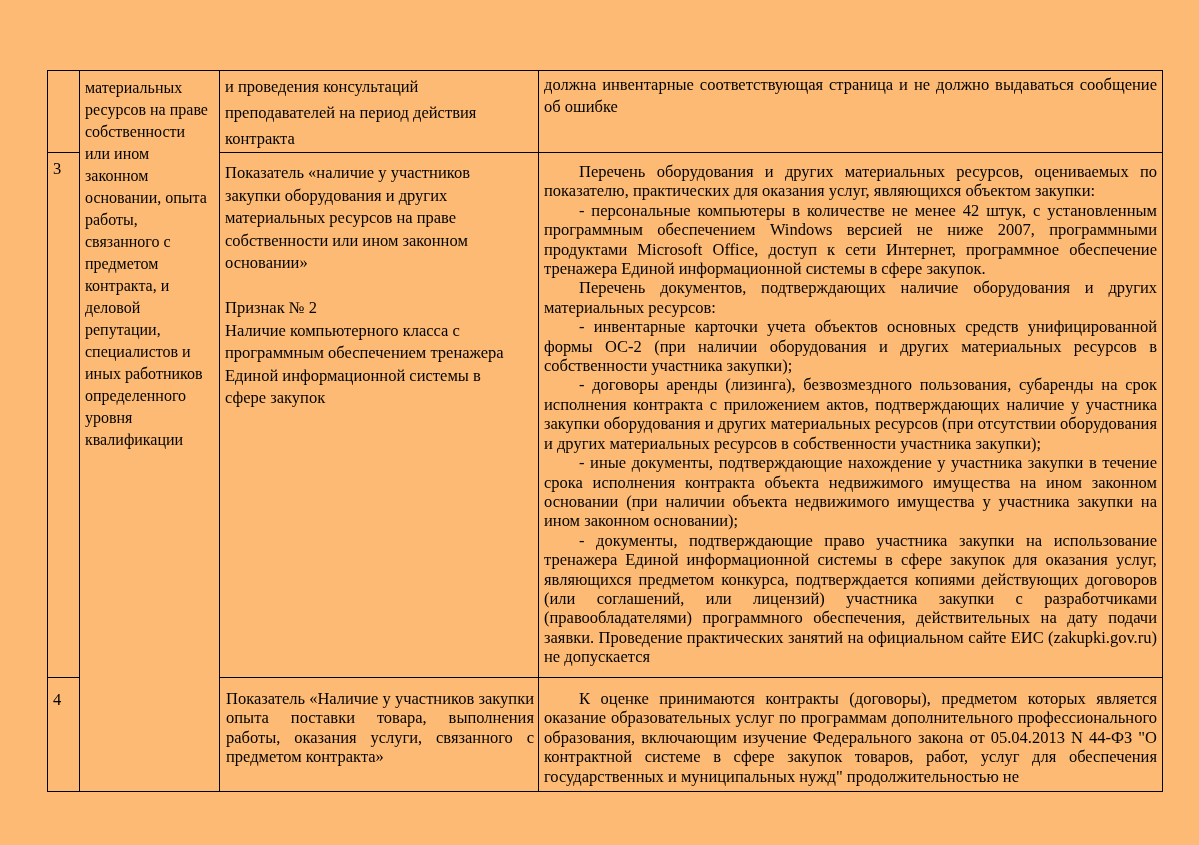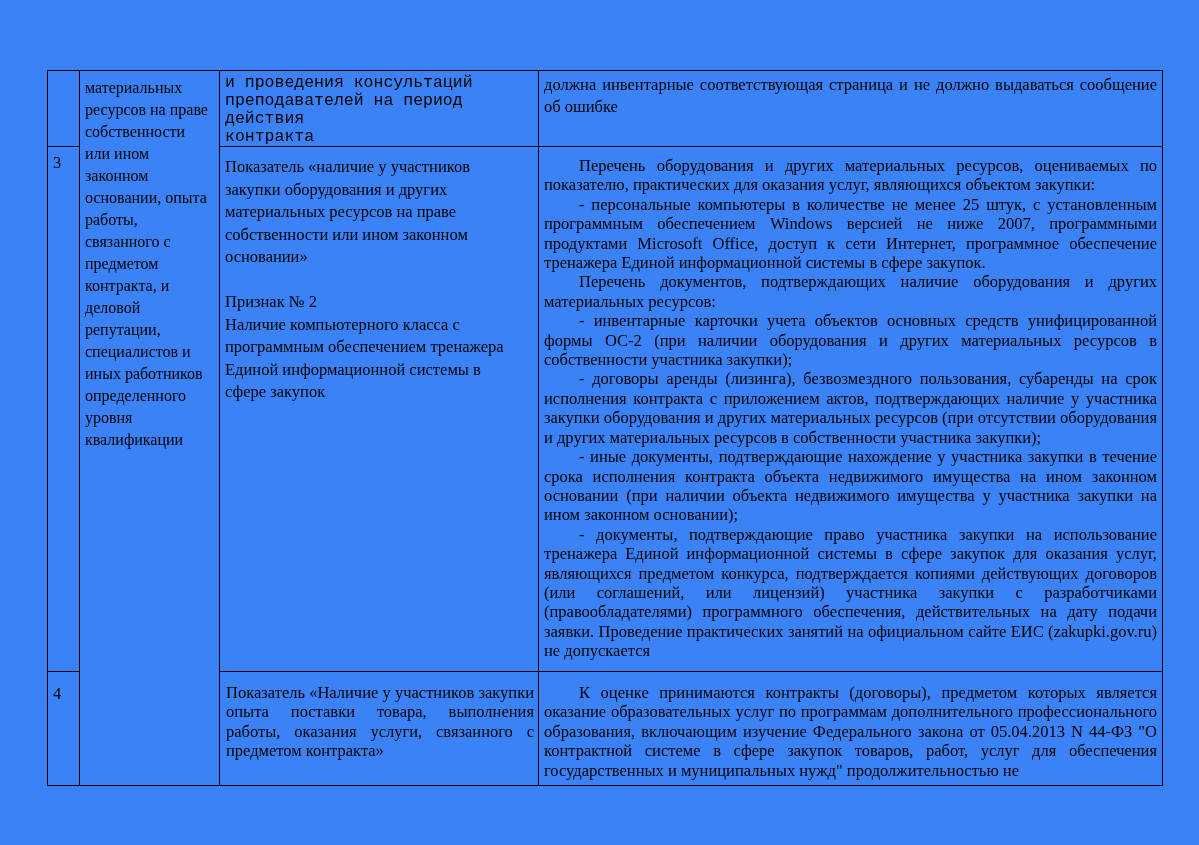--- a/index.html
+++ b/index.html
@@ -12,21 +12,21 @@
     height: 845px;
     position: relative;
     font-family: "Liberation Serif", "DejaVu Serif", serif;
     color: #000000;
     overflow: hidden;
   }
   .page {
     position: absolute;
     left: 0; top: 0;
     width: 1199px; height: 845px;
-    background: #3b82f6;
+    background: #fdba74;
   }
   table.doc-table {
     position: absolute;
     left: 47px;
     top: 70px;
     width: 1115px;
     border-collapse: collapse;
     table-layout: fixed;
   }
   td {
@@ -41,21 +41,21 @@
 
   .c-num  { padding: 5px 2px 0 5px; line-height: 22px; }
   tr.r-4 .c-num { padding-top: 11px; }
 
   .c-crit {
     padding: 6px 3px 0 5px;
     line-height: 22px;
     font-size: 16px;
   }
 
-  tr.r-prev .c-ind  { padding: 3px 4px 0 5px; line-height: 18px; font-family: Liberation Mono, monospace; }
+  tr.r-prev .c-ind  { padding: 3px 4px 0 5px; line-height: 26px; }
   tr.r-prev .c-desc { padding: 3px 5px 0 5px; line-height: 22px; }
 
   tr.r-3 .c-ind  { padding: 9px 4px 0 5px; line-height: 22.5px; margin-left: 11px; }
   tr.r-3 .c-desc { padding: 9px 5px 0 5px; line-height: 19.4px; }
 
   tr.r-4 .c-ind  {
     padding: 11px 4px 0 6px;
     line-height: 19.4px;
     text-align: justify;
   }
@@ -134,21 +134,21 @@
 
 Признак № 2
 Наличие компьютерного класса с
 программным обеспечением тренажера
 Единой информационной системы в
 сфере закупок</div>
         </td>
         <td class="c-desc">
           <div class="clip clip-3">
             <p>Перечень оборудования и других материальных ресурсов, оцениваемых по показателю, практических для оказания услуг, являющихся объектом закупки:</p>
-            <p>- персональные компьютеры в количестве не менее 25 штук, с установленным программным обеспечением Windows версией не ниже 2007, программными продуктами Microsoft Office, доступ к сети Интернет, программное обеспечение тренажера Единой информационной системы в сфере закупок.</p>
+            <p>- персональные компьютеры в количестве не менее 42 штук, с установленным программным обеспечением Windows версией не ниже 2007, программными продуктами Microsoft Office, доступ к сети Интернет, программное обеспечение тренажера Единой информационной системы в сфере закупок.</p>
             <p>Перечень документов, подтверждающих наличие оборудования и других материальных ресурсов:</p>
             <p>- инвентарные карточки учета объектов основных средств унифицированной формы ОС-2 (при наличии оборудования и других материальных ресурсов в собственности участника закупки);</p>
             <p>- договоры аренды (лизинга), безвозмездного пользования, субаренды на срок исполнения контракта с приложением актов, подтверждающих наличие у участника закупки оборудования и других материальных ресурсов (при отсутствии оборудования и других материальных ресурсов в собственности участника закупки);</p>
             <p>- иные документы, подтверждающие нахождение у участника закупки в течение срока исполнения контракта объекта недвижимого имущества на ином законном основании (при наличии объекта недвижимого имущества у участника закупки на ином законном основании);</p>
             <p>- документы, подтверждающие право участника закупки на использование тренажера Единой информационной системы в сфере закупок для оказания услуг, являющихся предметом конкурса, подтверждается копиями действующих договоров (или соглашений, или лицензий) участника закупки с разработчиками (правообладателями) программного обеспечения, действительных на дату подачи заявки. Проведение практических занятий на официальном сайте ЕИС (zakupki.gov.ru) не допускается</p>
           </div>
         </td>
       </tr>
 
       <tr class="r-4">

